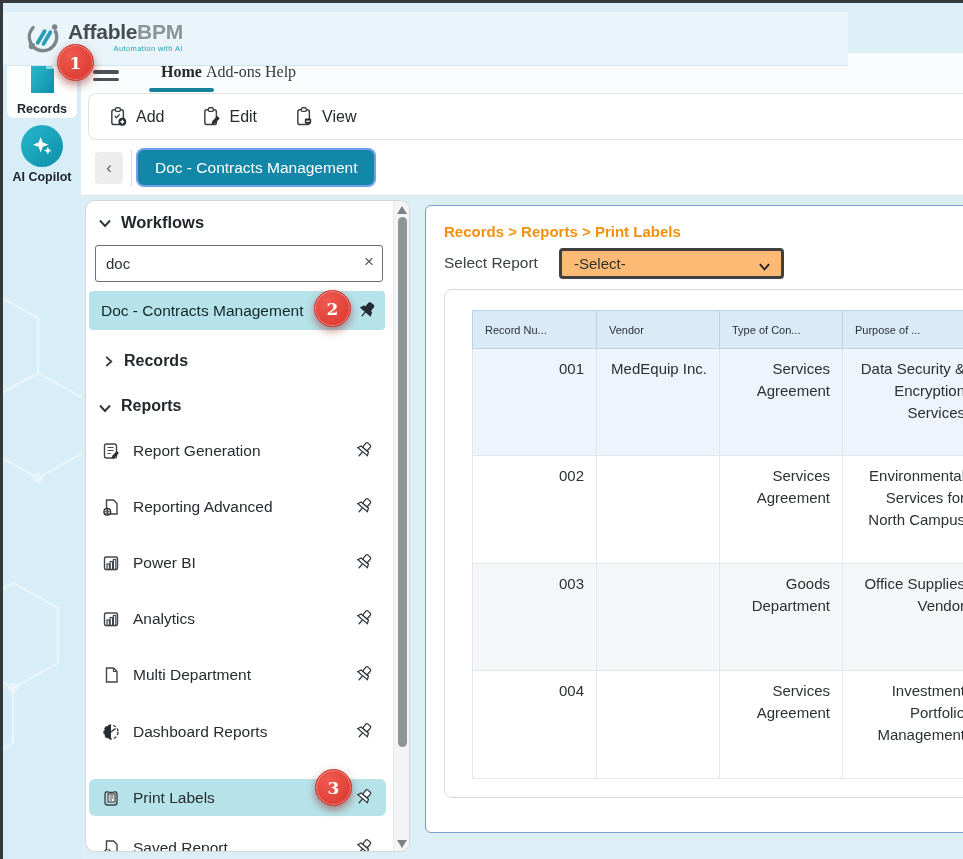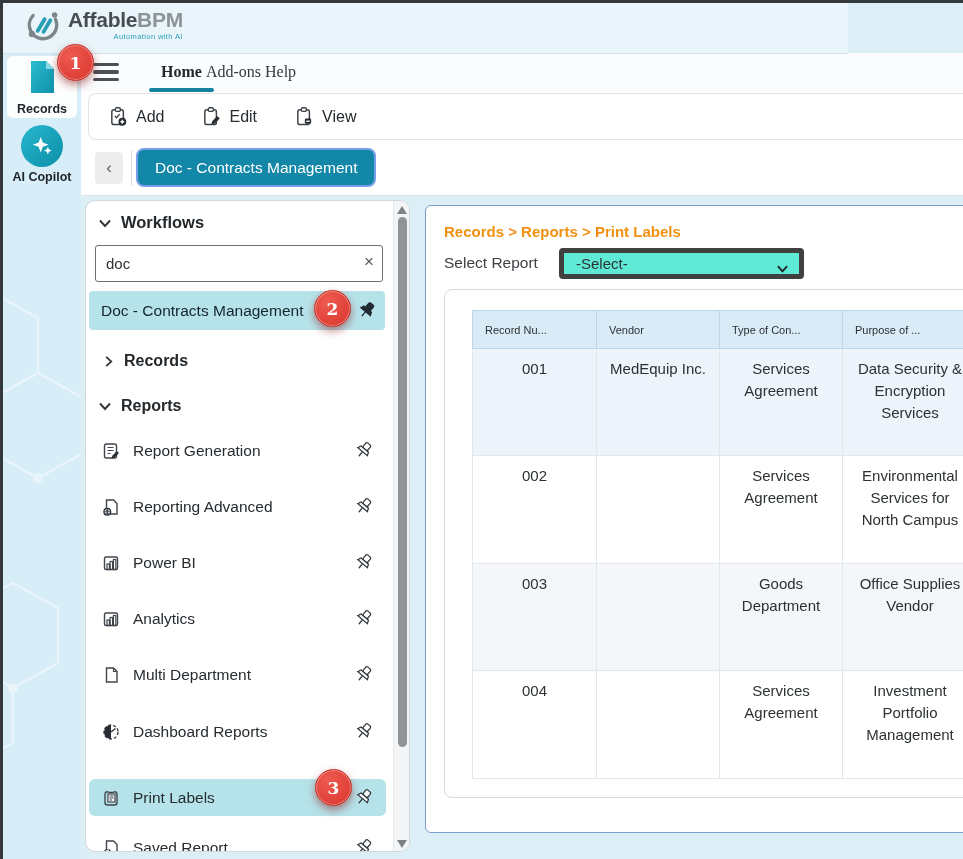--- a/index.html
+++ b/index.html
@@ -5,21 +5,21 @@
   html,body{margin:0;padding:0;}
   body{font-family:"Liberation Sans",sans-serif;background:#c9dde6;}
   .screen{position:relative;width:963px;height:859px;background:#dceef6;overflow:hidden;}
   .abs{position:absolute;}
 
   
   .edge-top{left:0;top:0;width:100%;height:3px;background:#34393c;z-index:70;}
   .edge-left{left:0;top:0;width:3px;height:100%;background:#34393c;z-index:70;}
 
   
-  .header{left:0;top:0;width:848px;height:53px;background:#e9f5fa;border-bottom:1px solid #d2e4ee;z-index:5;}
+  .header{left:0;top:12px;width:848px;height:53px;background:#e9f5fa;border-bottom:1px solid #d2e4ee;z-index:5;}
   .brand-wrap{left:24px;top:6px;display:flex;align-items:center;gap:6px;}
   .brand-text{line-height:1;}
   .brand-line{font-size:21px;font-weight:700;letter-spacing:-0.3px;}
   .brand-primary{color:#474c51;}
   .brand-suffix{color:#8d9499;}
   .tagline{margin-top:3px;font-size:7.5px;letter-spacing:.4px;color:#2a9db5;text-align:right;}
 
   
   .rail{left:3px;top:53px;width:78px;height:806px;background:#d7edf7;z-index:4;overflow:hidden;}
   .rail-hex{position:absolute;opacity:.55;}
@@ -63,27 +63,27 @@
   .sb-track{position:absolute;left:307px;top:0;width:17px;height:652px;background:#f3f4f5;border-left:1px solid #e7e8e9;}
   .sb-thumb{position:absolute;left:3.5px;top:16px;width:9px;height:530px;background:#8f9499;border-radius:5px;cursor:pointer;}
   .sb-arrow{position:absolute;left:3px;width:0;height:0;border-left:5.5px solid transparent;border-right:5.5px solid transparent;cursor:pointer;}
   .sb-up{top:5px;border-bottom:8px solid #7d8286;}
   .sb-down{bottom:5px;border-top:8px solid #7d8286;}
 
   
   .right-panel{left:425px;top:205px;width:570px;height:628px;background:#fff;border:1.5px solid #7b9ccd;border-radius:6px;z-index:3;box-sizing:border-box;}
   .breadcrumb{position:absolute;left:18px;top:17px;font-size:15px;font-weight:700;color:#f29111;}
   .select-label{position:absolute;left:18px;top:48px;font-size:15.5px;color:#3c4146;}
-  .report-select{position:absolute;left:133px;top:42px;width:245px;height:31px;border:5px solid #404040;border-radius:4px;display:flex;align-items:center;box-sizing:border-box;cursor:pointer;background:#5eead4;}
+  .report-select{position:absolute;left:133px;top:42px;width:225px;height:31px;border:3px solid #404040;border-radius:4px;display:flex;align-items:center;box-sizing:border-box;cursor:pointer;background:#fdba74;}
   .report-select .val{margin-left:12px;font-size:15px;color:#2c3134;}
   .report-select .chev{position:absolute;right:10px;top:9px;}
   .grid-card{position:absolute;left:18px;top:83px;width:540px;height:507px;border:1px solid #d6dadd;border-radius:8px;overflow:hidden;}
   table.rpt{position:absolute;left:27px;top:20px;border-collapse:collapse;table-layout:fixed;width:505px;}
   table.rpt th{background:#d9ebf7;border:1px solid #bcd4e7;font-weight:400;text-align:left;padding:8px 12px;font-size:11px;color:#2c3134;height:21px;}
-  table.rpt td{border:1px solid #e1e7ec;vertical-align:top;text-align:center;padding:9px 12px;font-size:15px;color:#2c3134;line-height:1.48;}
+  table.rpt td{border:1px solid #e1e7ec;vertical-align:top;text-align:right;padding:9px 12px;font-size:15px;color:#2c3134;line-height:1.48;}
   tr.alt-blue td{background:#edf4fb;}
   tr.alt-gray td{background:#f4f6f8;}
   tr.plain td{background:#ffffff;}
 
   
   .badge{position:absolute;width:35px;height:35px;border-radius:50%;background:radial-gradient(circle at 35% 30%,#ef5a50,#d8342b);border:1px solid #c32b23;box-shadow:0 4px 9px rgba(140,20,16,.5),0 0 0 1px rgba(255,255,255,.35) inset;display:flex;align-items:center;justify-content:center;color:#fff;font-family:"DejaVu Serif",serif;font-weight:700;font-size:17px;z-index:60;}
 </style>
 </head>
 <body>
 
@@ -229,21 +229,21 @@
       </span>
     </div>
 
     <div class="tree-group" style="left:16px;top:151px;">
       <svg width="13" height="13" viewBox="0 0 14 14">
         <polyline points="4.5,2 10,7 4.5,12" fill="none" stroke="#2f353a" stroke-width="1.9"></polyline>
       </svg>
       <span>Records</span>
     </div>
 
-    <div class="tree-group" style="left:12px;top:196px;">
+    <div class="tree-group" style="left:12px;top:196px;align-items:flex-end;">
       <svg width="14" height="14" viewBox="0 0 14 14">
         <polyline points="2,4.5 7,10 12,4.5" fill="none" stroke="#2f353a" stroke-width="1.9"></polyline>
       </svg>
       <span>Reports</span>
     </div>
 
     <div class="tree-item" style="top:231px;">
       <svg class="ico" viewBox="0 0 20 20">
         <rect x="3.5" y="3" width="12" height="14" rx="2" fill="none" stroke="#40464c" stroke-width="1.4"></rect>
         <path d="M6.5 6.5 h6 M6.5 9.5 h6 M6.5 12.5 h3" stroke="#40464c" stroke-width="1.2"></path>

